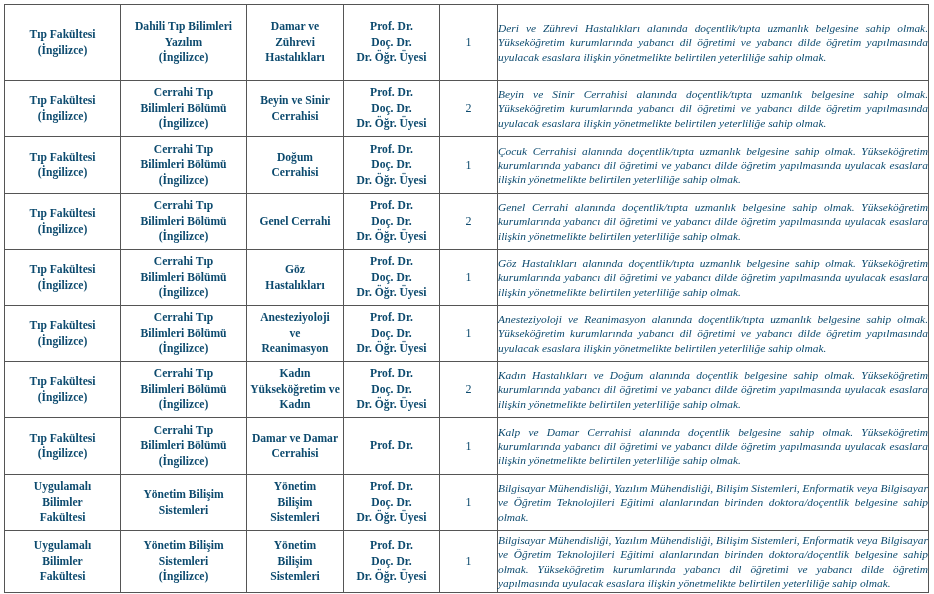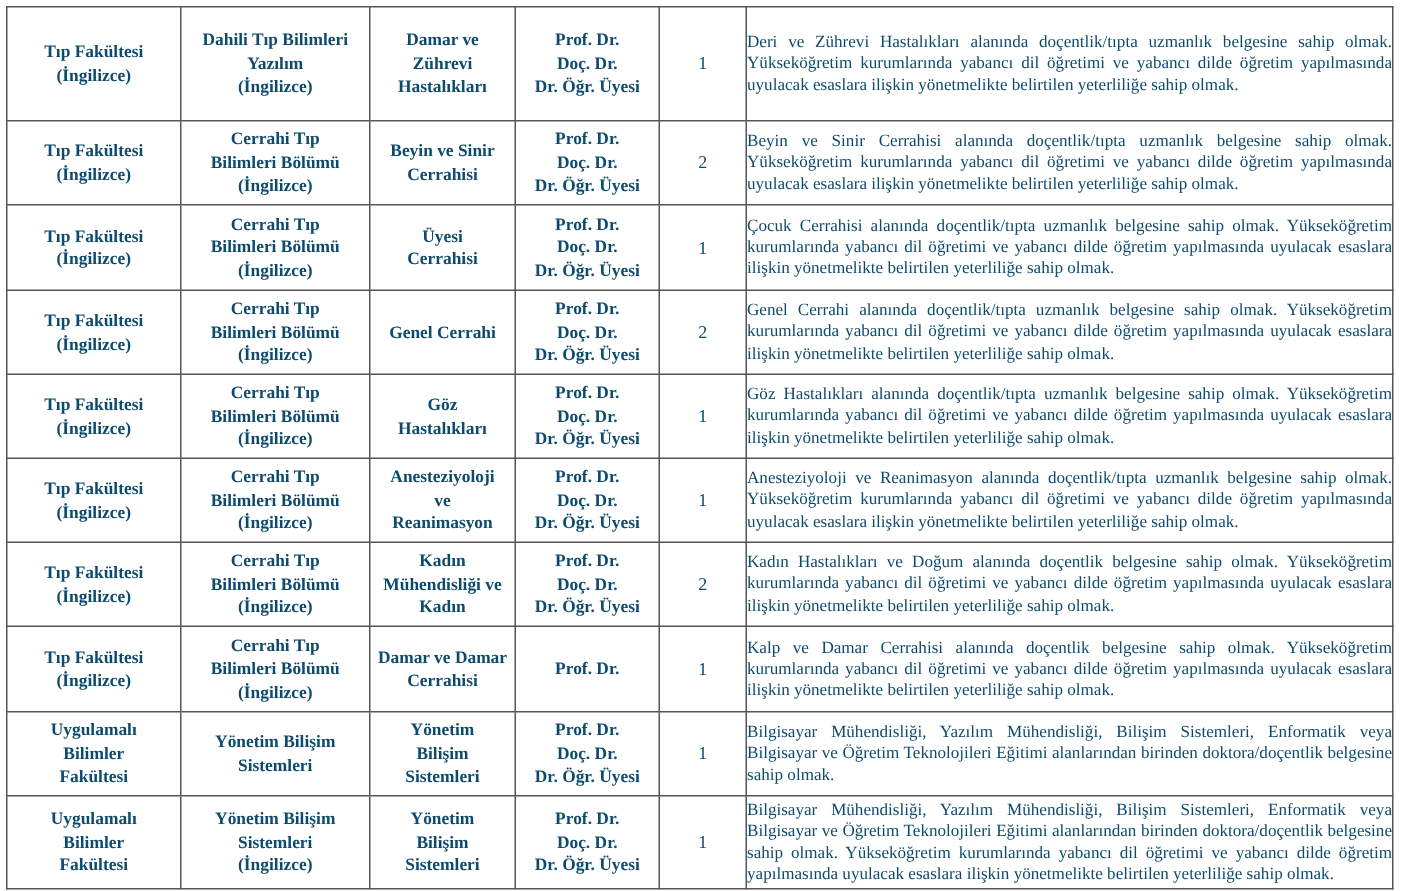--- a/index.html
+++ b/index.html
@@ -7,21 +7,21 @@
   table.grid {
     position: absolute; left: 4px; top: 4px;
     width: 924px; border-collapse: collapse; table-layout: fixed;
     font-family: "Liberation Serif", serif; color: #0c4a6e;
   }
   table.grid td {
     border: 1px solid #555555; padding: 0; vertical-align: middle;
   }
   td.c { text-align: center; font-weight: bold; font-size: 11.6px; line-height: 15.5px; }
   td.n { text-align: center; font-size: 12px; }
-  td.d { text-align: justify; font-size: 11.4px; line-height: 14.3px; padding: 1px 6px 1px 8px; }
+  td.d { text-align: justify; font-size: 11.4px; line-height: 14.3px; padding: 1px 6px 1px 8px; font-style: italic; }
   tr.r0 td { height: 75px; }
   tr.r1 td { height: 55px; }
   tr.r2 td { height: 56px; }
   tr.r3 td { height: 55px; }
   tr.r4 td { height: 55px; }
   tr.r5 td { height: 55px; }
   tr.r6 td { height: 55px; }
   tr.r7 td { height: 56px; }
   tr.r8 td { height: 55px; }
   tr.r9 td { height: 61px; }
@@ -89,21 +89,21 @@
         <td class="c">
           <span class="line">Tıp Fakültesi</span>
           <span class="line">(İngilizce)</span>
         </td>
         <td class="c">
           <span class="line">Cerrahi Tıp</span>
           <span class="line">Bilimleri Bölümü</span>
           <span class="line">(İngilizce)</span>
         </td>
         <td class="c">
-          <span class="line">Üyesi</span>
+          <span class="line">Doğum</span>
           <span class="line">Cerrahisi</span>
         </td>
         <td class="c">
           <span class="line">Prof. Dr.</span>
           <span class="line">Doç. Dr.</span>
           <span class="line">Dr. Öğr. Üyesi</span>
         </td>
         <td class="n">1</td>
         <td class="d">Çocuk Cerrahisi alanında doçentlik/tıpta uzmanlık belgesine sahip olmak. Yükseköğretim kurumlarında yabancı dil öğretimi ve yabancı dilde öğretim yapılmasında uyulacak esaslara ilişkin yönetmelikte belirtilen yeterliliğe sahip olmak.</td>
       </tr>
@@ -178,21 +178,21 @@
           <span class="line">Tıp Fakültesi</span>
           <span class="line">(İngilizce)</span>
         </td>
         <td class="c">
           <span class="line">Cerrahi Tıp</span>
           <span class="line">Bilimleri Bölümü</span>
           <span class="line">(İngilizce)</span>
         </td>
         <td class="c">
           <span class="line">Kadın</span>
-          <span class="line">Mühendisliği ve</span>
+          <span class="line">Yükseköğretim ve</span>
           <span class="line">Kadın</span>
         </td>
         <td class="c">
           <span class="line">Prof. Dr.</span>
           <span class="line">Doç. Dr.</span>
           <span class="line">Dr. Öğr. Üyesi</span>
         </td>
         <td class="n">2</td>
         <td class="d">Kadın Hastalıkları ve Doğum alanında doçentlik belgesine sahip olmak. Yükseköğretim kurumlarında yabancı dil öğretimi ve yabancı dilde öğretim yapılmasında uyulacak esaslara ilişkin yönetmelikte belirtilen yeterliliğe sahip olmak.</td>
       </tr>

